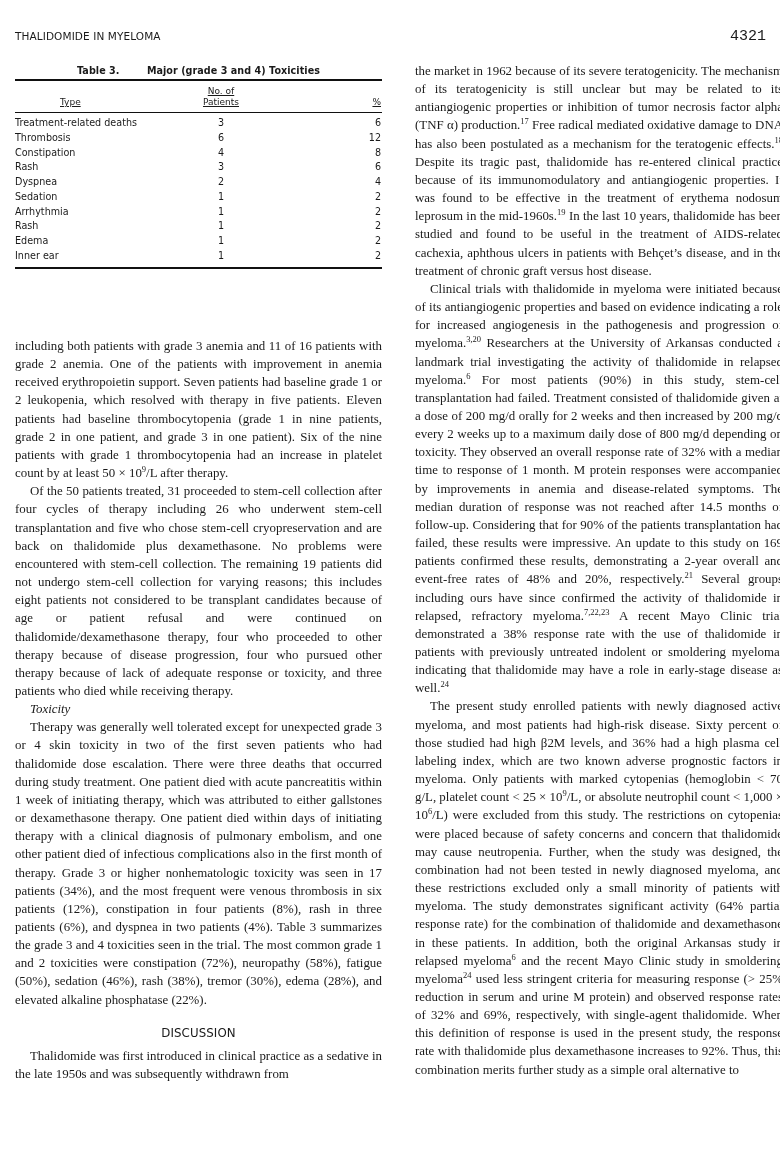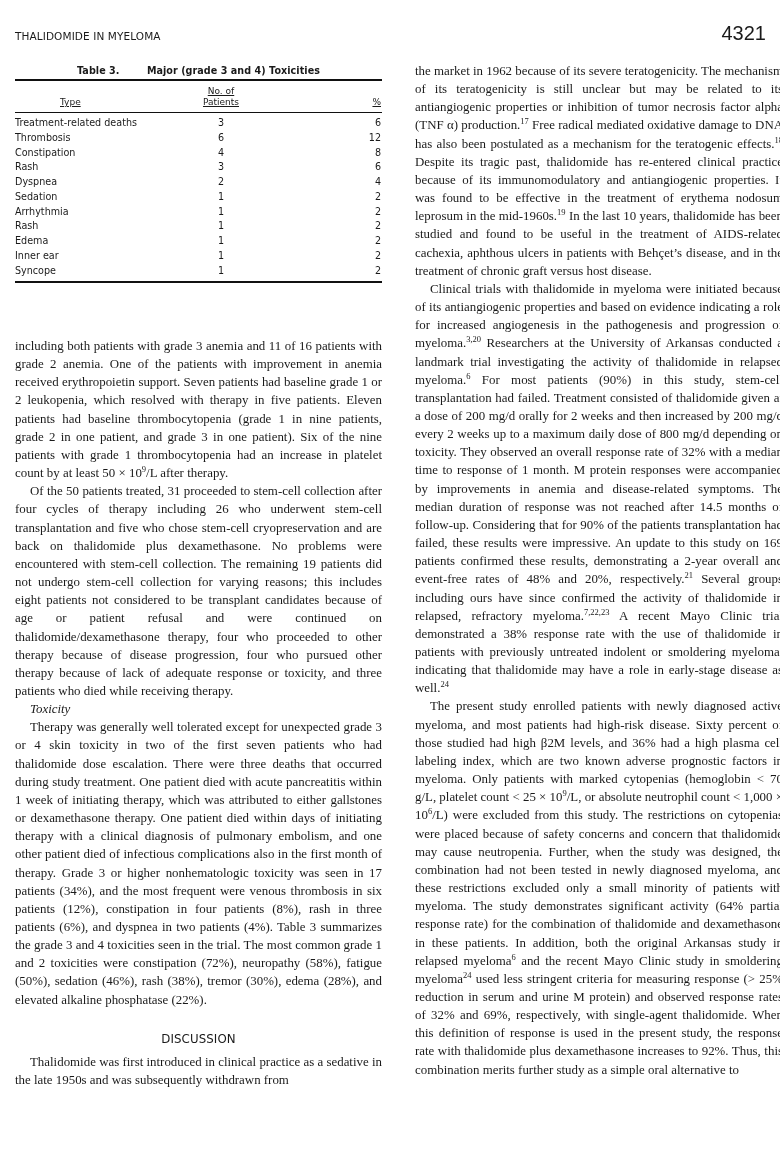--- a/index.html
+++ b/index.html
@@ -2,22 +2,22 @@
 <html><head>
 <meta charset="utf-8">
 <style>
   html, body { margin: 0; padding: 0; background: #ffffff; }
   body { width: 780px; height: 1167px; position: relative; overflow: hidden; color: #1a1a1a; }
   .running-head {
     position: absolute; top: 30px; left: 15px;
     font-family: "DejaVu Sans", sans-serif; font-size: 10.5px; letter-spacing: 0.1px;
   }
   .page-number {
-    position: absolute; top: 22px; right: 14px;
-    font-family: Liberation Sans, sans-serif; font-size: 20px;
+    position: absolute; top: 28px; right: 14px;
+    font-family: Liberation Mono, monospace; font-size: 15px;
   }
   .col { position: absolute; width: 368px; font-family: "Liberation Serif", serif; font-size: 12.9px; line-height: 18.15px; text-align: justify; }
   .col-right { left: 399px; top: 62px; margin-left: 16px; }
   .col p { margin: 0; text-indent: 15px; hyphens: manual; }
   .col p.noindent { text-indent: 0; }
   sup { font-size: 8.5px; line-height: 0; vertical-align: 5px; }
 
   
   .table-block { position: absolute; left: 15px; top: 63px; width: 367px; font-family: "DejaVu Sans", sans-serif; }
   .table-title { text-align: center; font-size: 9.6px; font-weight: bold; height: 16px; line-height: 16px; letter-spacing: 0.05px; }
@@ -31,21 +31,21 @@
   .c-type { text-align: left; }
   th.c-type { text-align: left; padding-left: 45px; }
   .c-num { text-align: center; width: 90px; }
   .c-pct { text-align: right; width: 115px; padding-right: 1px; }
   tbody tr:first-child td { padding-top: 3px; }
 
   .left-text { position: absolute; left: 15px; top: 337px; width: 367px; }
   .subhead { font-style: italic; margin: 8px 0 2px 0; text-indent: 0; }
   .section-title {
     font-family: "DejaVu Sans", sans-serif; font-size: 11.8px; text-align: center;
-    margin: 21px 0 5px 0; line-height: 18px; letter-spacing: 0.1px;
+    margin: 15px 0 5px 0; line-height: 18px; letter-spacing: 0.1px;
   }
 </style>
 </head>
 <body>
 
 <div class="running-head">THALIDOMIDE IN MYELOMA</div>
 <div class="page-number">4321</div>
 
 <div class="table-block">
   <div class="table-title">
@@ -113,25 +113,20 @@
         <tr>
           <td class="c-type">Edema</td>
           <td class="c-num">1</td>
           <td class="c-pct">2</td>
         </tr>
         <tr>
           <td class="c-type">Inner ear</td>
           <td class="c-num">1</td>
           <td class="c-pct">2</td>
         </tr>
-        <tr>
-          <td class="c-type">Syncope</td>
-          <td class="c-num">1</td>
-          <td class="c-pct">2</td>
-        </tr>
       </tbody>
   </table>
   <div class="rule-thick" style="margin-top:3px"></div>
 </div>
 
 <div class="col left-text">
   <p class="noindent"><span>including both patients with grade 3 anemia and 11 of 16 patients with grade 2 anemia. One of the patients with improvement in anemia received erythropoietin support. Seven patients had baseline grade 1 or 2 leukopenia, which resolved with therapy in five patients. Eleven patients had baseline thrombocytopenia (grade 1 in nine patients, grade 2 in one patient, and grade 3 in one patient). Six of the nine patients with grade 1 thrombocyto­penia had an increase in platelet count by at least 50 × 10</span><sup>9</sup><span>/L after therapy.</span></p>
   <p>Of the 50 patients treated, 31 proceeded to stem-cell collection after four cycles of therapy including 26 who underwent stem-cell transplantation and five who chose stem-cell cryopreserva­tion and are back on thalidomide plus dexamethasone. No problems were encountered with stem-cell collection. The re­maining 19 patients did not undergo stem-cell collection for varying reasons; this includes eight patients not considered to be transplant candidates because of age or patient refusal and were continued on thalidomide/dexamethasone therapy, four who proceeded to other therapy because of disease progression, four who pursued other therapy because of lack of adequate response or toxicity, and three patients who died while receiving therapy.</p>
   <p class="subhead">Toxicity</p>
   <p>Therapy was generally well tolerated except for unexpected grade 3 or 4 skin toxicity in two of the first seven patients who had thalidomide dose escalation. There were three deaths that occurred during study treatment. One patient died with acute pancreatitis within 1 week of initiating therapy, which was attributed to either gallstones or dexamethasone therapy. One patient died within days of initiating therapy with a clinical diagnosis of pulmonary embolism, and one other patient died of infectious complications also in the first month of therapy. Grade 3 or higher nonhematologic toxicity was seen in 17 patients (34%), and the most frequent were venous thrombosis in six patients (12%), constipation in four patients (8%), rash in three patients (6%), and dyspnea in two patients (4%). Table 3 summarizes the grade 3 and 4 toxicities seen in the trial. The most common grade 1 and 2 toxicities were constipation (72%), neuropathy (58%), fatigue (50%), sedation (46%), rash (38%), tremor (30%), edema (28%), and elevated alka­line phosphatase (22%).</p>

